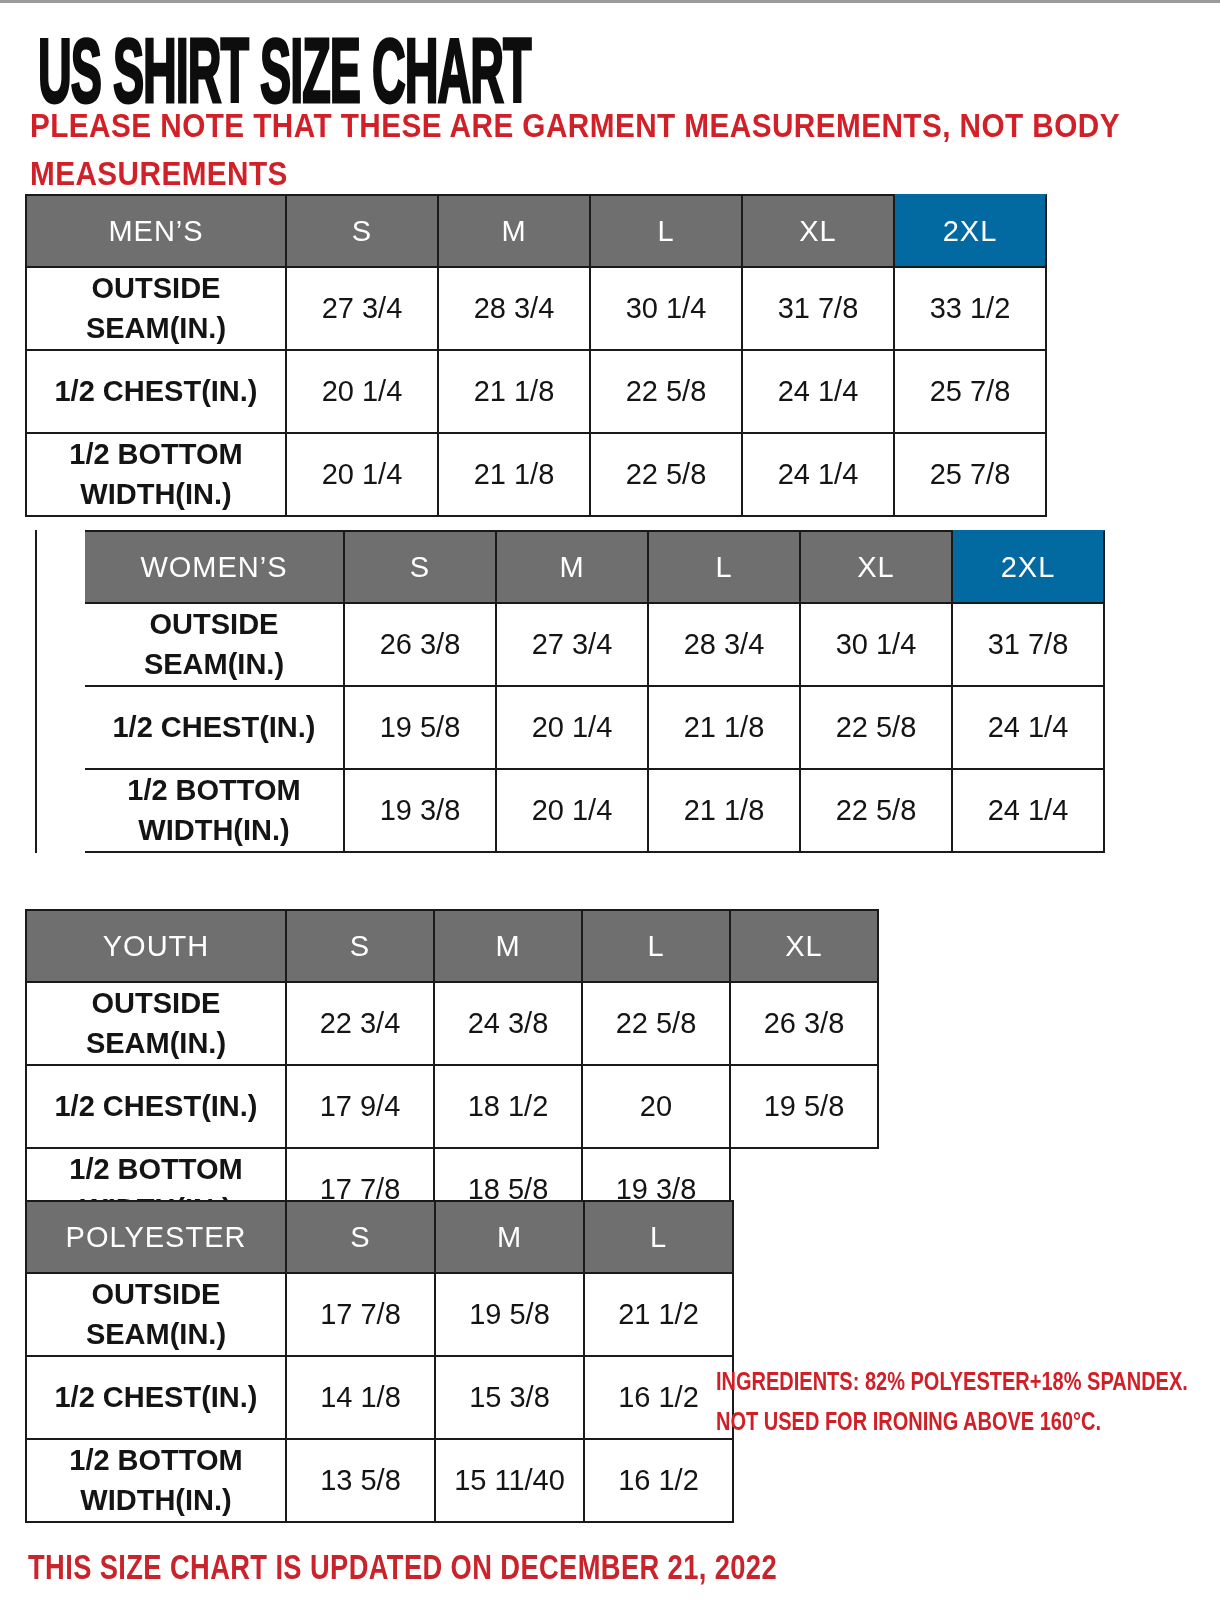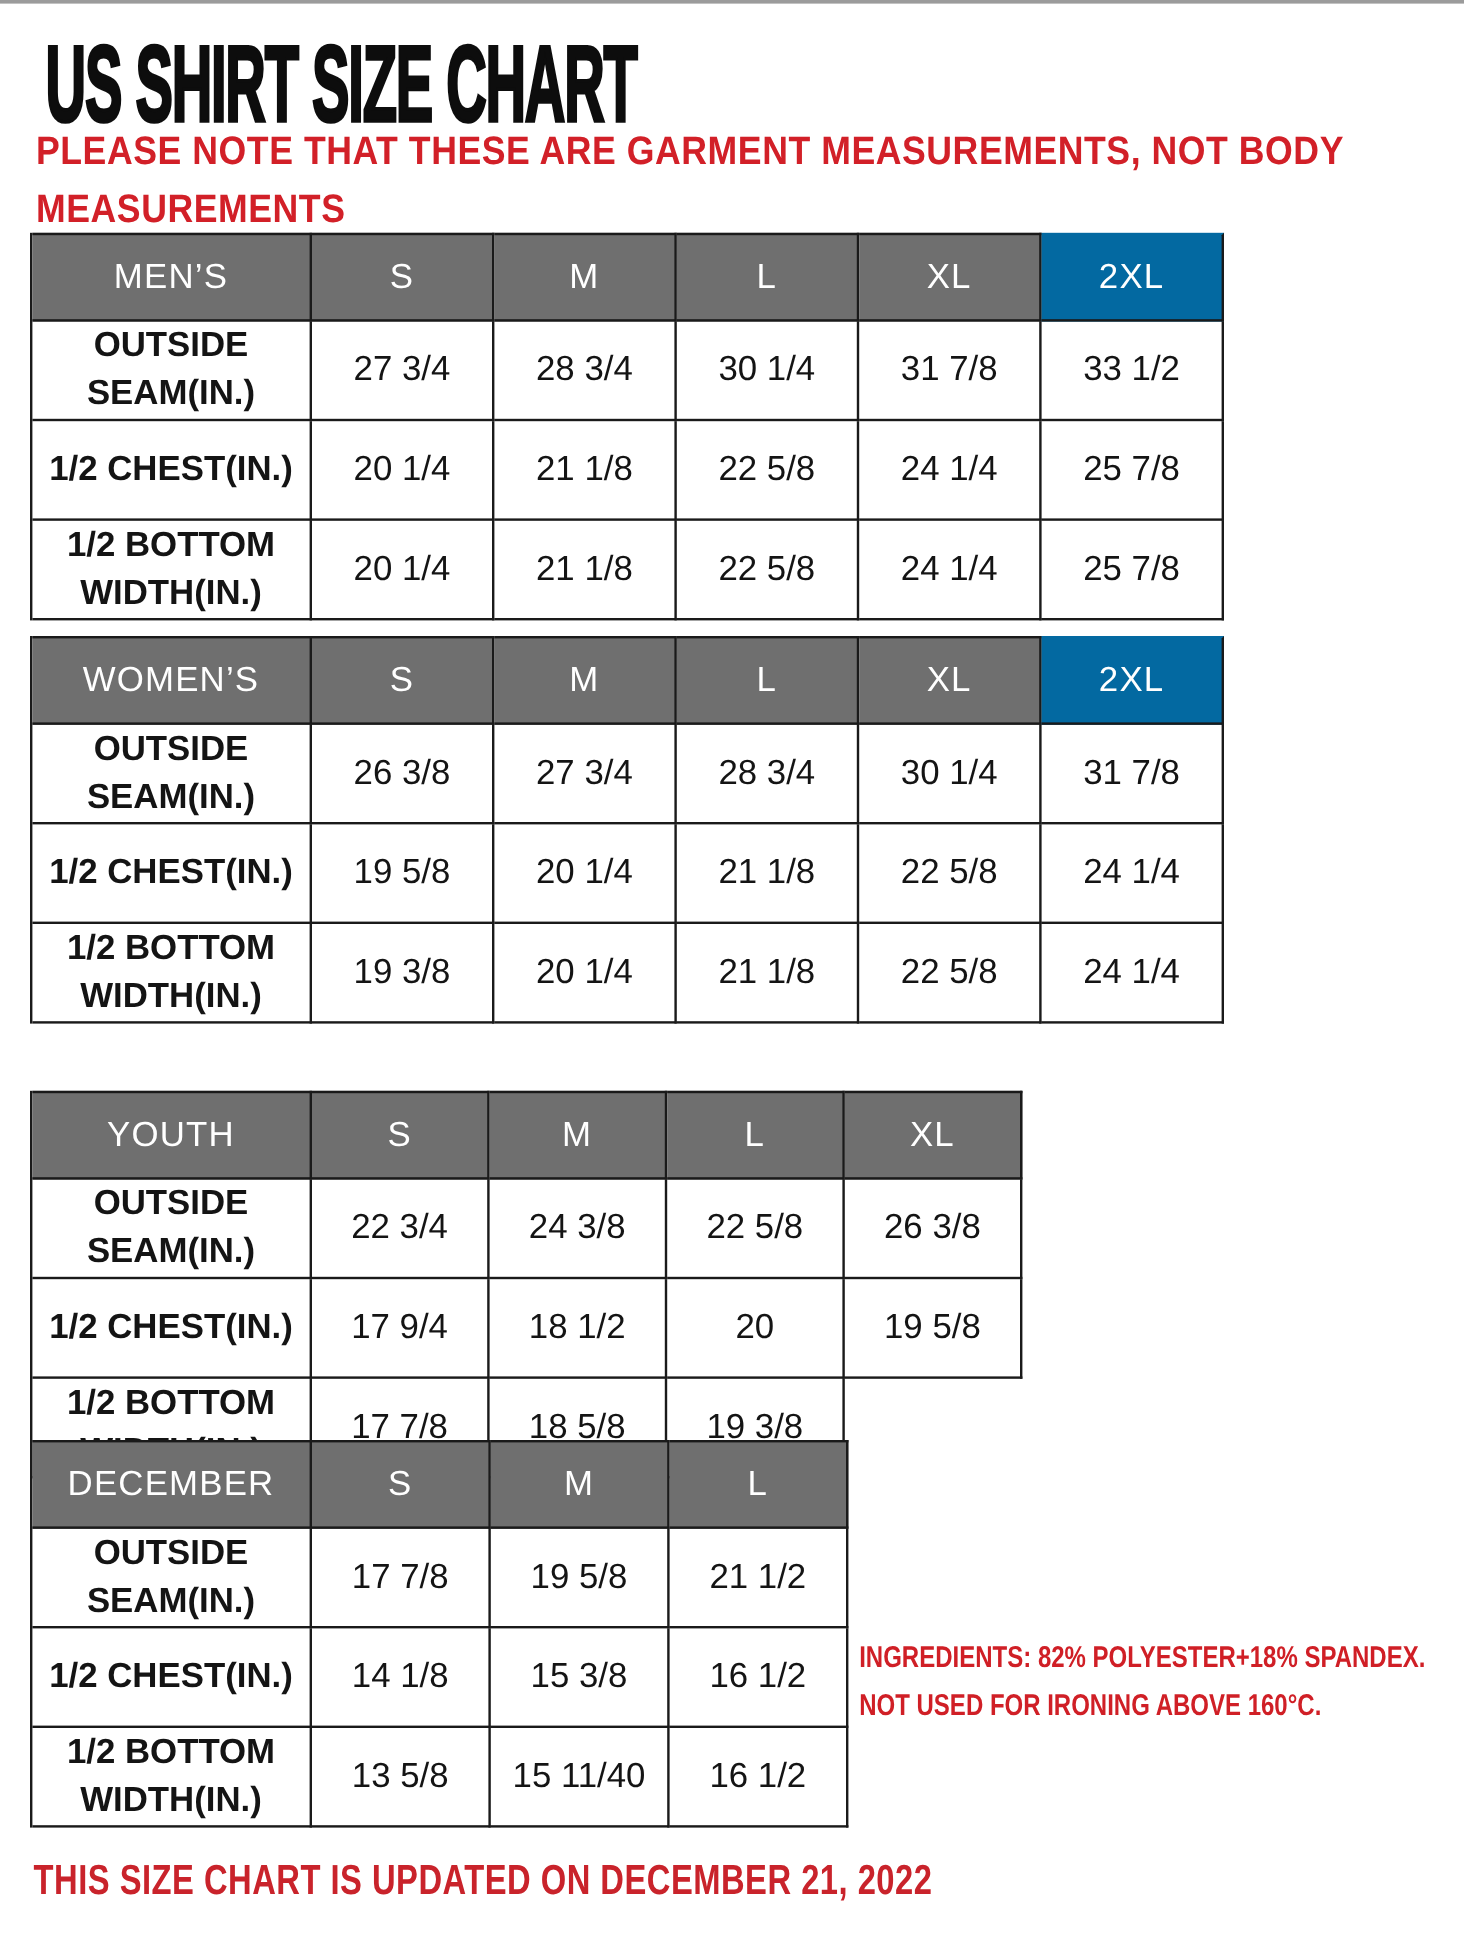--- a/index.html
+++ b/index.html
@@ -29,27 +29,27 @@
   .c {
     box-sizing:border-box;
     border-right:2px solid #1a1a1a; border-bottom:2px solid #1a1a1a;
     display:flex; align-items:center; justify-content:center;
     text-align:center; color:#141414;
   }
   .hrow .c { height:74px; background:#6f6f6f; color:#ffffff;
              border-top:2px solid #1a1a1a; font-size:29px; letter-spacing:1px; }
   .hrow .quirk { border-top-color:transparent; background:#0369a1; }
   .brow .c { height:83px; font-size:29px; }
-  .lab { width:233px; }
+  .lab { width:260px; }
   .rowlab { font-size:27px; line-height:1.35; padding:0 4px;font-weight:bold; }
   .t0 .d, .t1 .d { width:152px; }
   .t2 .d { width:148px; }
   .t3 .d { width:149px; }
   .t0 { left:25px; top:194px; }
-  .t1 { left:25px; top:530px; }
+  .t1 { left:35px; top:530px;padding-left:48px; }
   .t2 { left:25px; top:865px;margin-top:44px; }
   .t3 { left:25px; top:1200px; }
 
   .ingredients {
     position:absolute; left:716px; top:1361px;
     font-size:25px; font-weight:bold; color:#d01f26;
     line-height:1.6; transform:scaleX(0.80); transform-origin:0 0; white-space:nowrap;
   }
   .updated {
     position:absolute; left:28px; top:1547px;
@@ -166,21 +166,21 @@
     <div class="trow brow">
       <div class="c lab rowlab">1/2 BOTTOM WIDTH(IN.)</div>
       <div class="c d">17 7/8</div>
       <div class="c d">18 5/8</div>
       <div class="c d">19 3/8</div>
     </div>
   </div>
 
   <div class="st t3">
     <div class="trow hrow">
-      <div class="c lab">DECEMBER</div>
+      <div class="c lab">POLYESTER</div>
       <div class="c d">S</div>
       <div class="c d">M</div>
       <div class="c d">L</div>
     </div>
     <div class="trow brow">
       <div class="c lab rowlab">OUTSIDE SEAM(IN.)</div>
       <div class="c d">17 7/8</div>
       <div class="c d">19 5/8</div>
       <div class="c d">21 1/2</div>
     </div>

